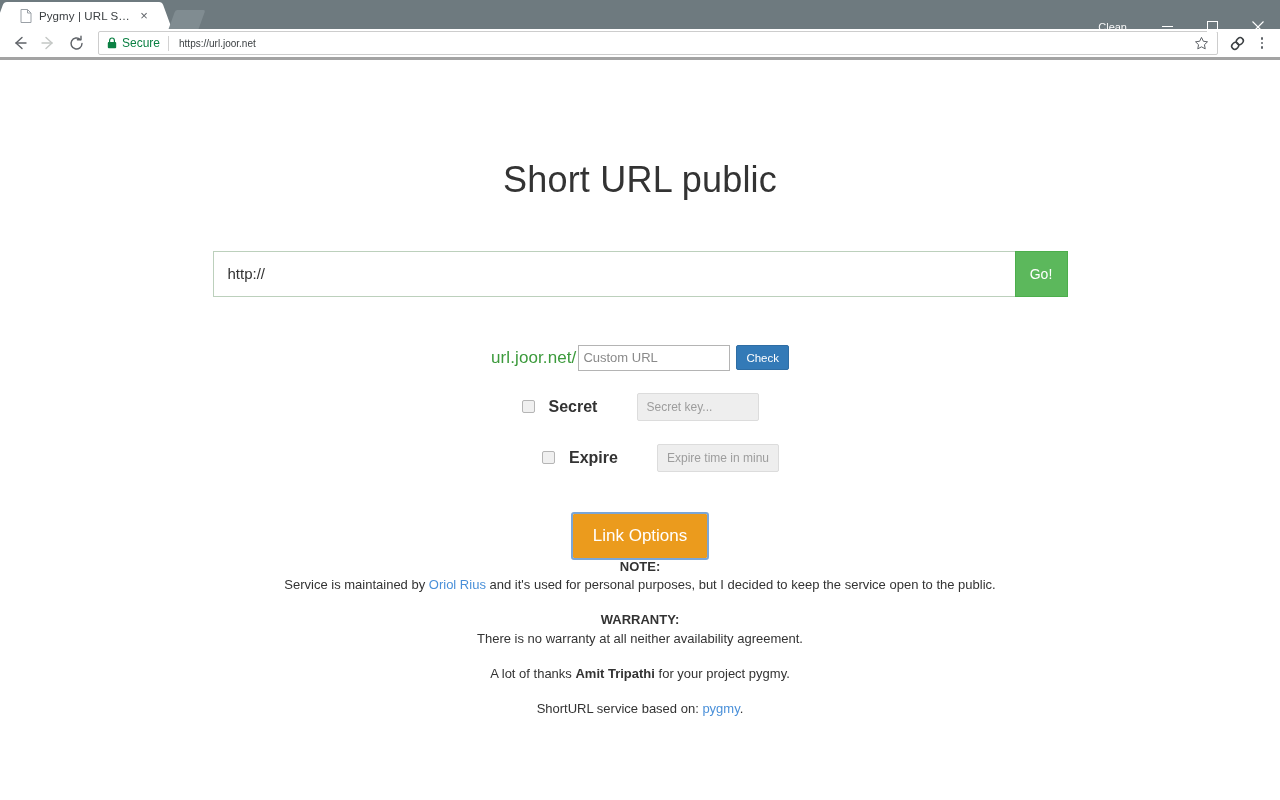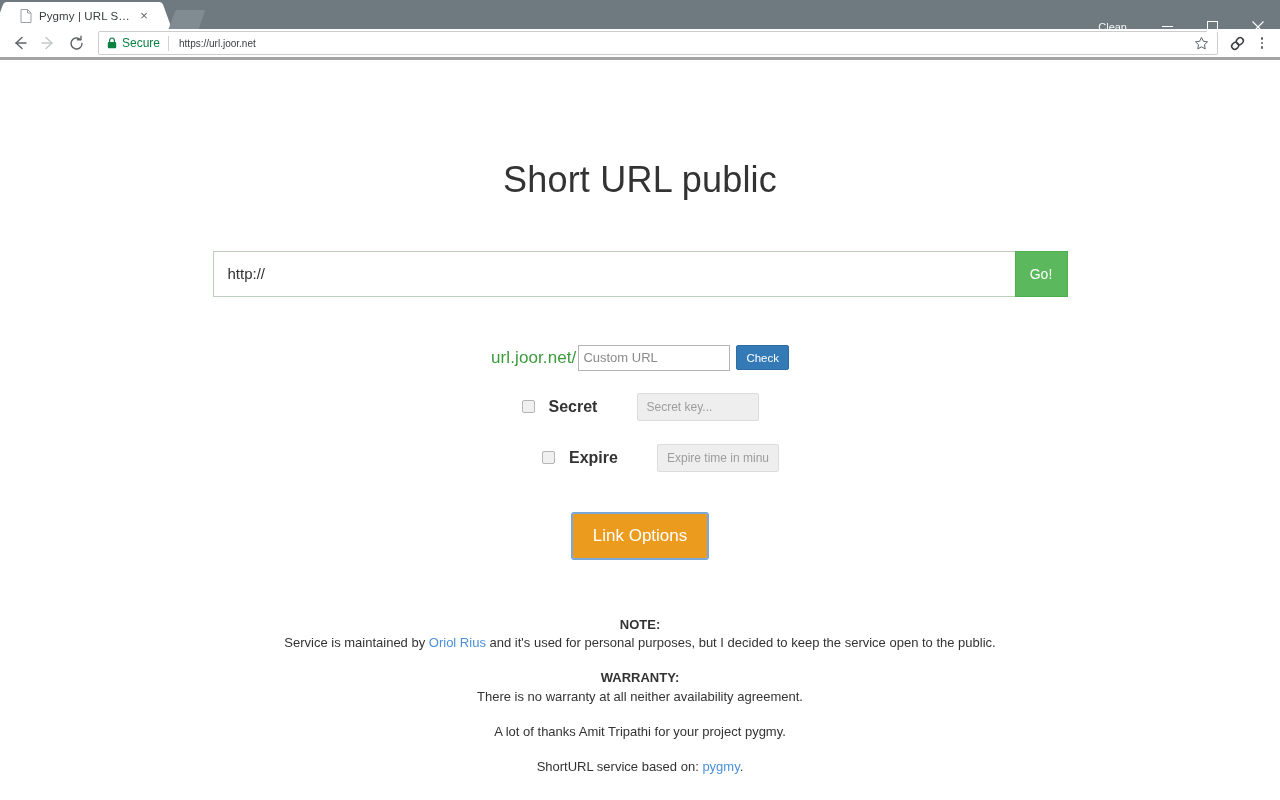--- a/index.html
+++ b/index.html
@@ -308,31 +308,30 @@
     color: #ffffff;
     font-family: "Liberation Sans", sans-serif;
     font-size: 17px;
     padding: 0 20px;
     height: 44px;
     cursor: pointer;
     border-radius: 1px;
   }
 
   .footer {
-    margin-top: 58px;
     text-align: center;
     font-size: 13px;
     color: #333333;
     line-height: 1.45;
   }
   .footer .hd { font-weight: bold; }
   .footer p { margin: 0; }
   .footer .gap-lg { height: 16px; }
   .footer a { color: #4a90d9; text-decoration: none; }
-  .footer strong { font-weight: normal; }
+  .footer strong { font-weight: bold; }
 </style>
 </head>
 <body>
 
 <div class="browser">
 
   <div class="titlebar">
     <div class="tabstrip">
       <div class="tab">
         <span class="tab-favicon">

